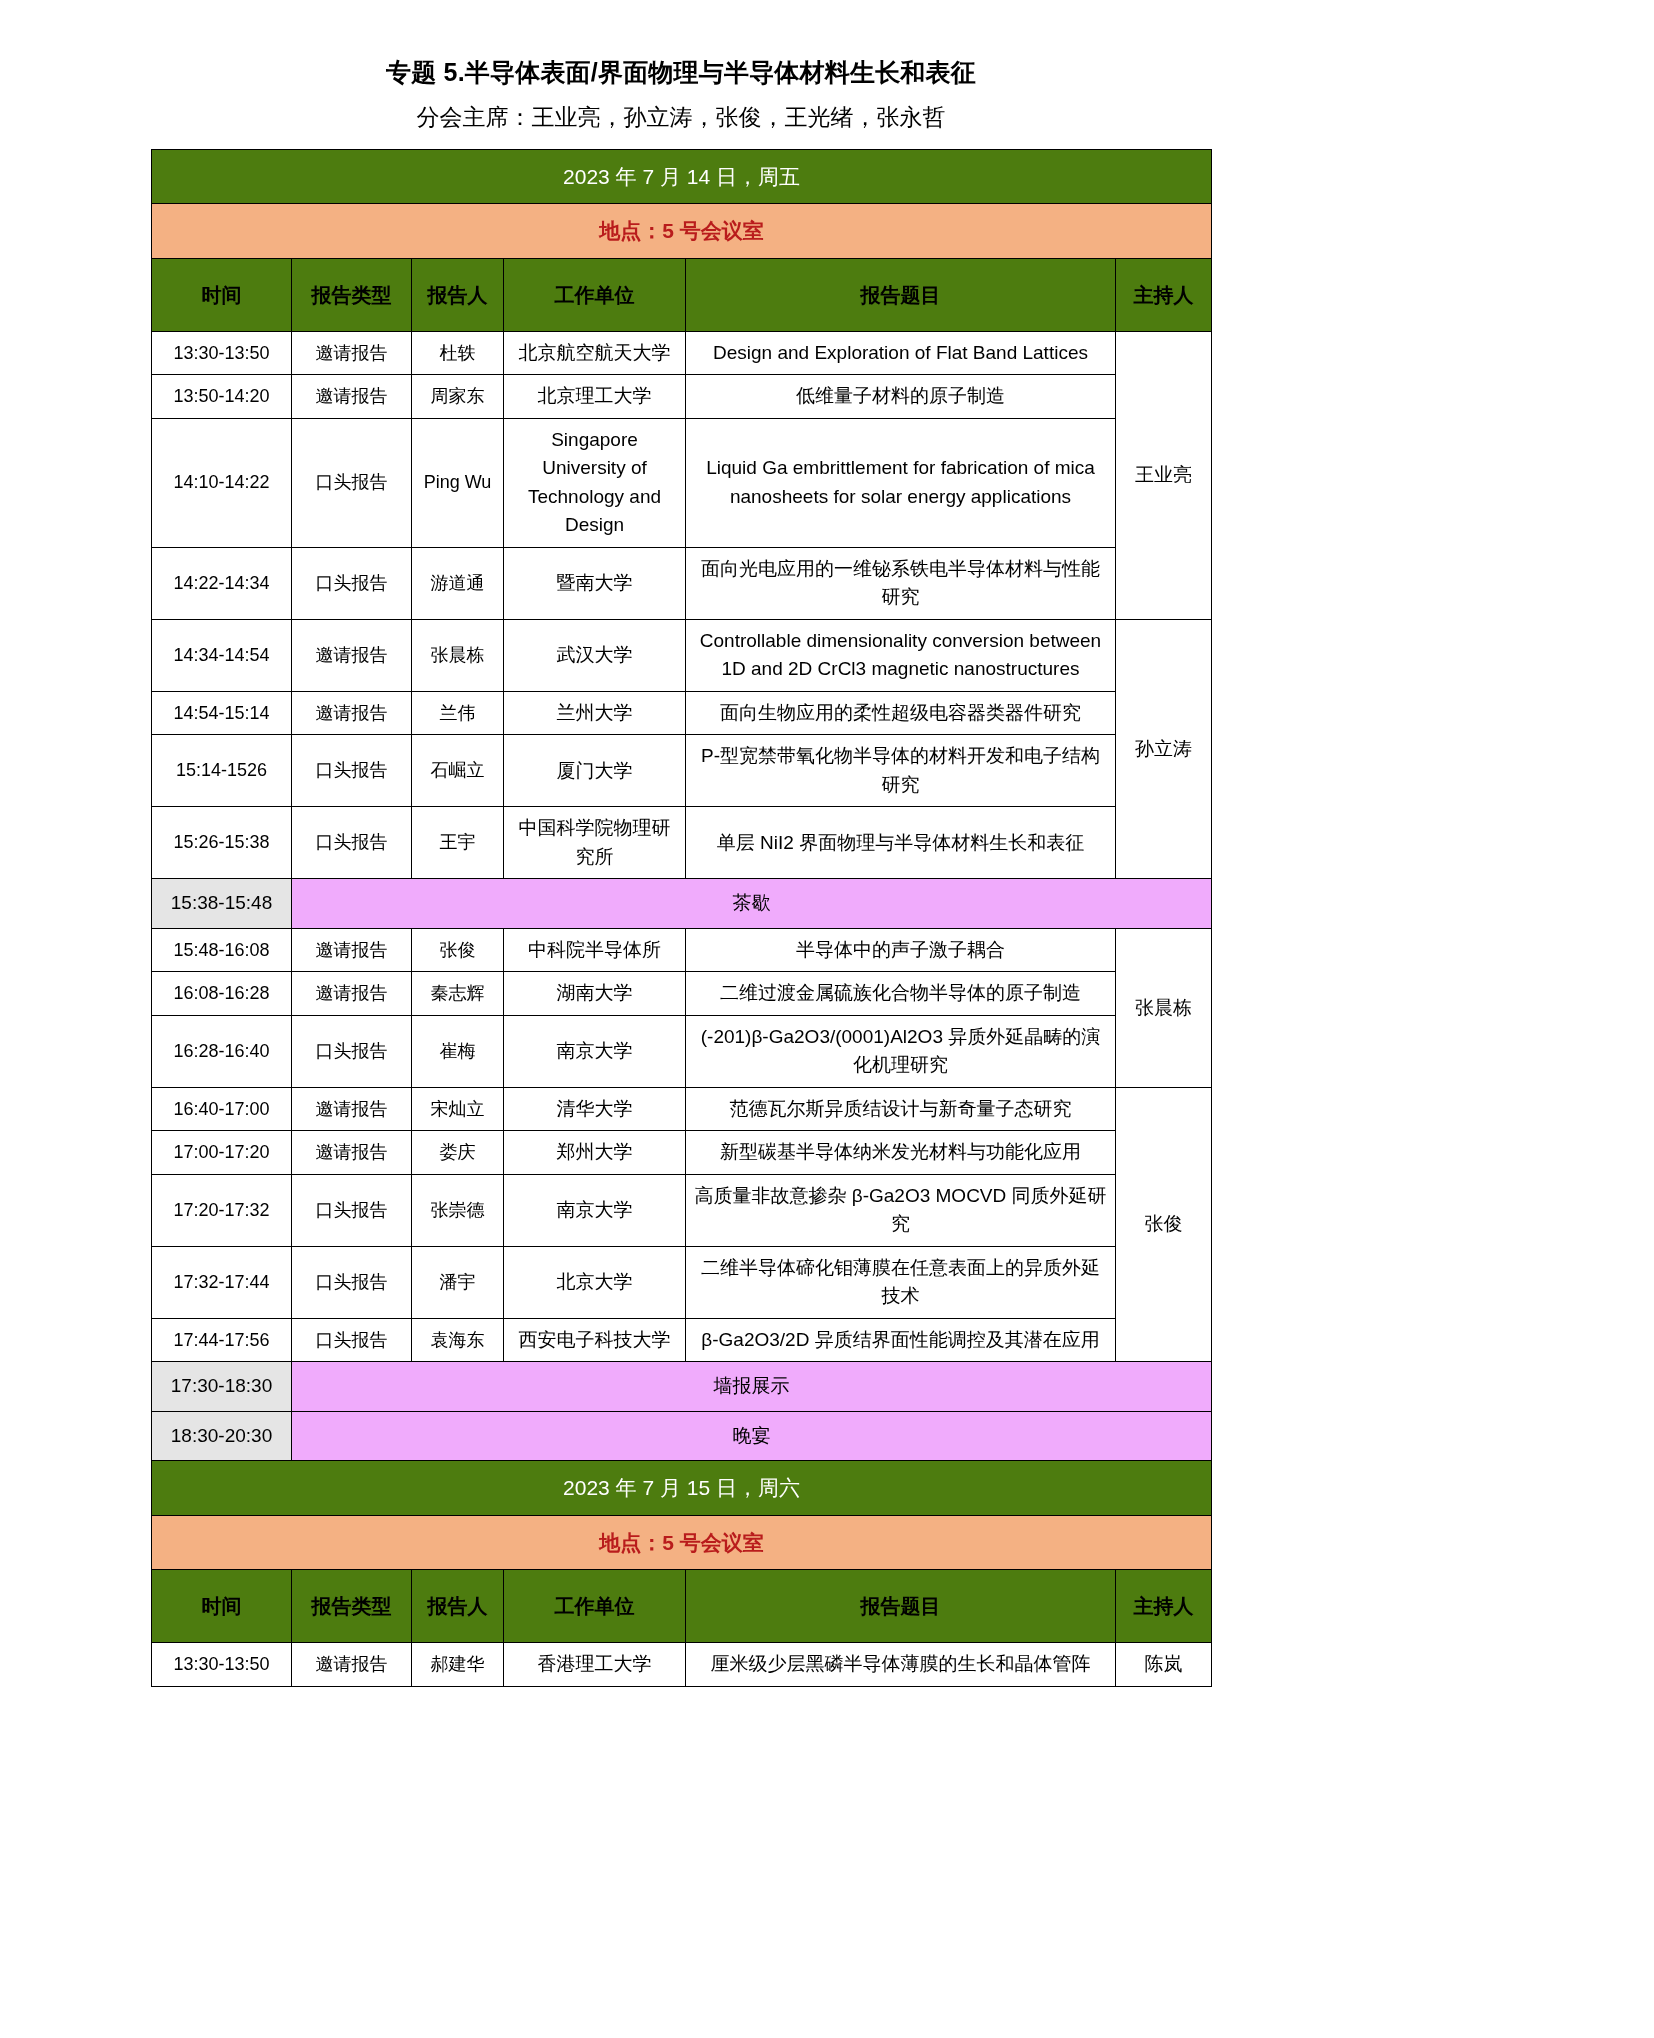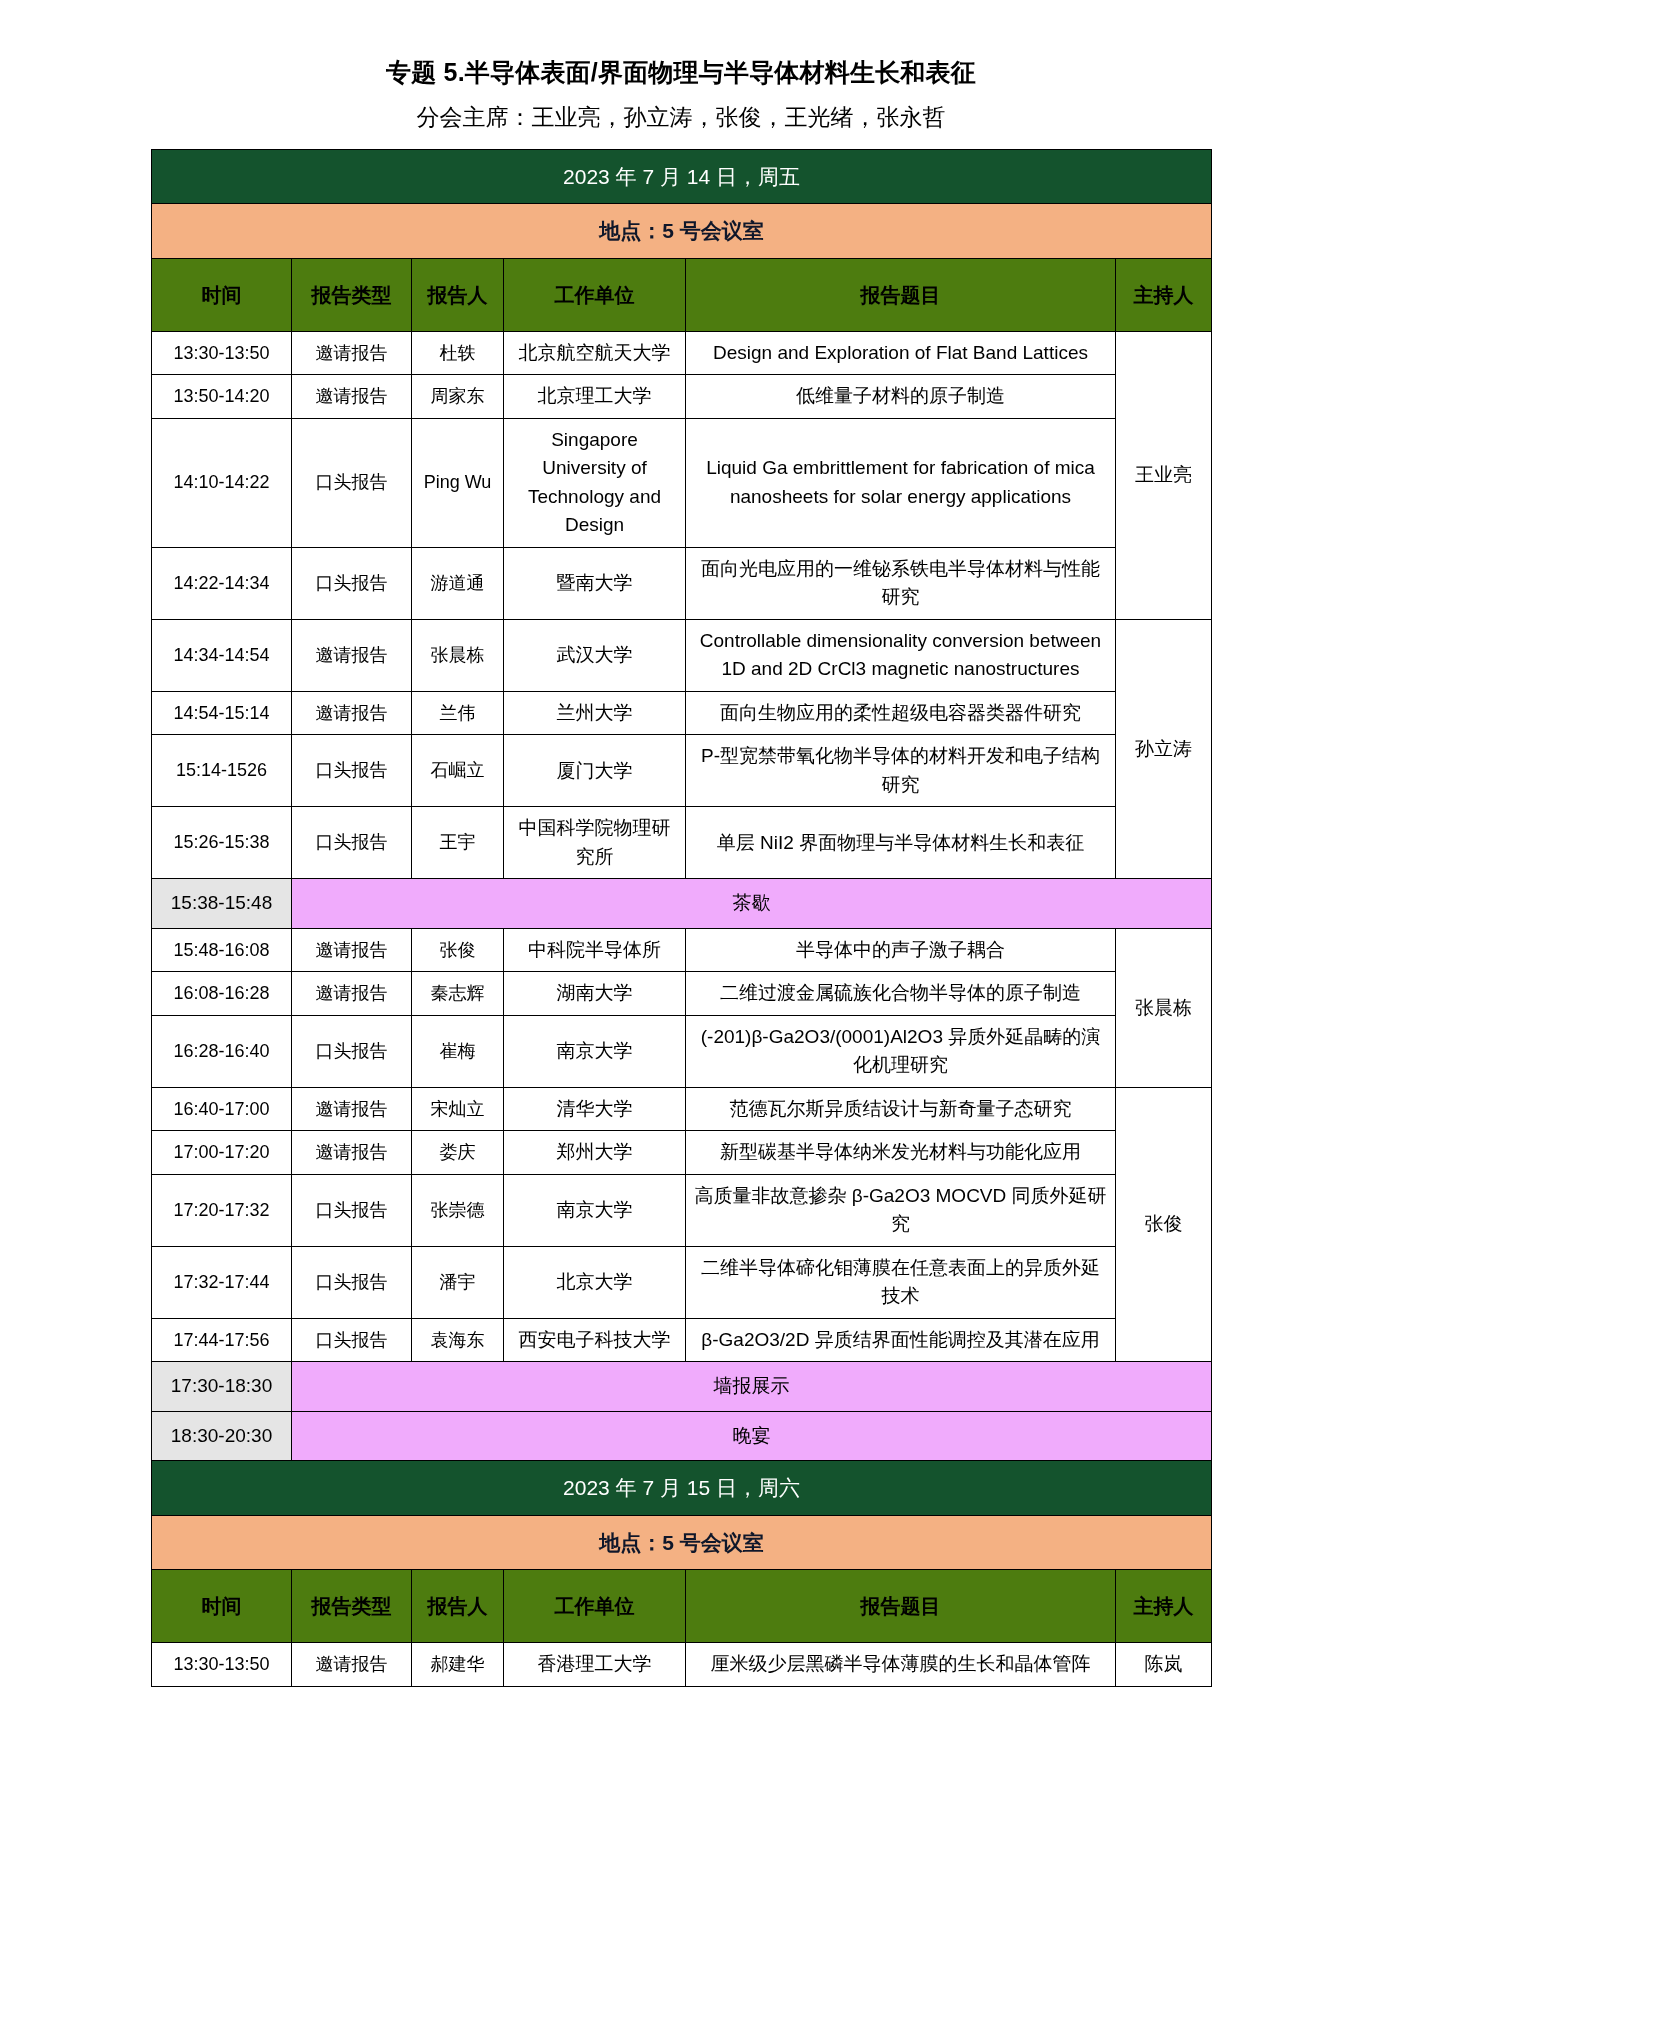--- a/index.html
+++ b/index.html
@@ -47,30 +47,30 @@
 
   
   col.c-time  { width:140px; }
   col.c-type  { width:120px; }
   col.c-spk   { width:92px;  }
   col.c-aff   { width:182px; }
   col.c-title { width:430px; }
   col.c-chair { width:96px;  }
 
   tr.date-bar td {
-    background:#14532d;
+    background:#4d7c0f;
     color:#ffffff;
     font-size:21px;
     font-weight:normal;
     padding:11px 14px;
     border-color:#000000;
   }
   tr.venue-bar td {
     background:#f4b183;
-    color:#0f172a;
+    color:#b91c1c;
     font-size:21px;
     font-weight:bold;
     padding:11px 6px;
   }
   tr.col-head td {
     background:#4d7c0f;
     font-weight:bold;
     font-size:20px;
     padding:21px 6px;
   }

